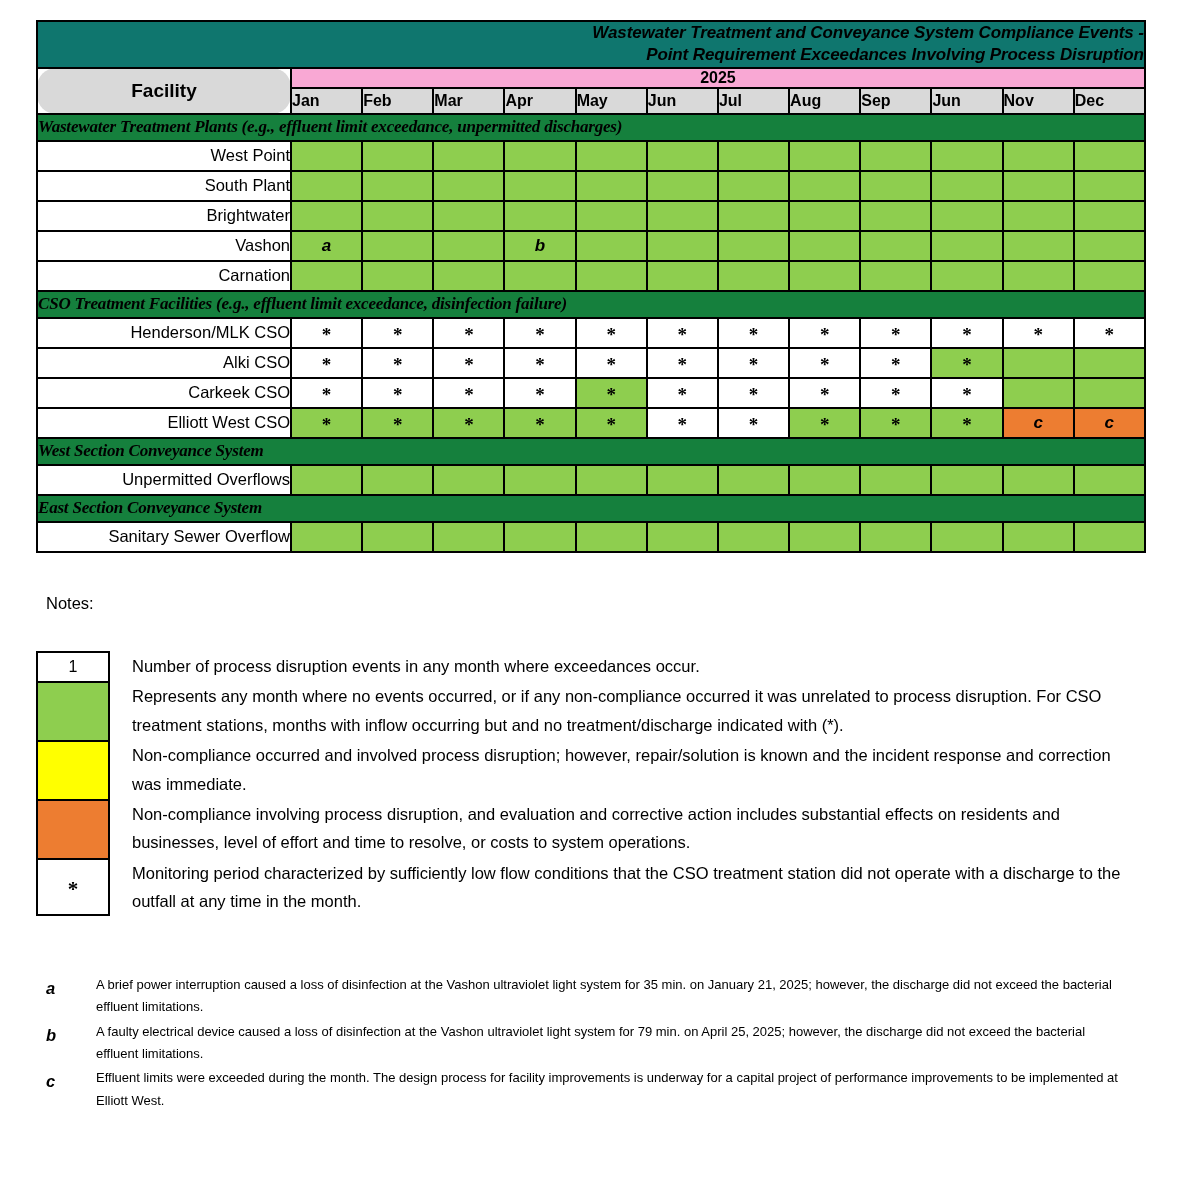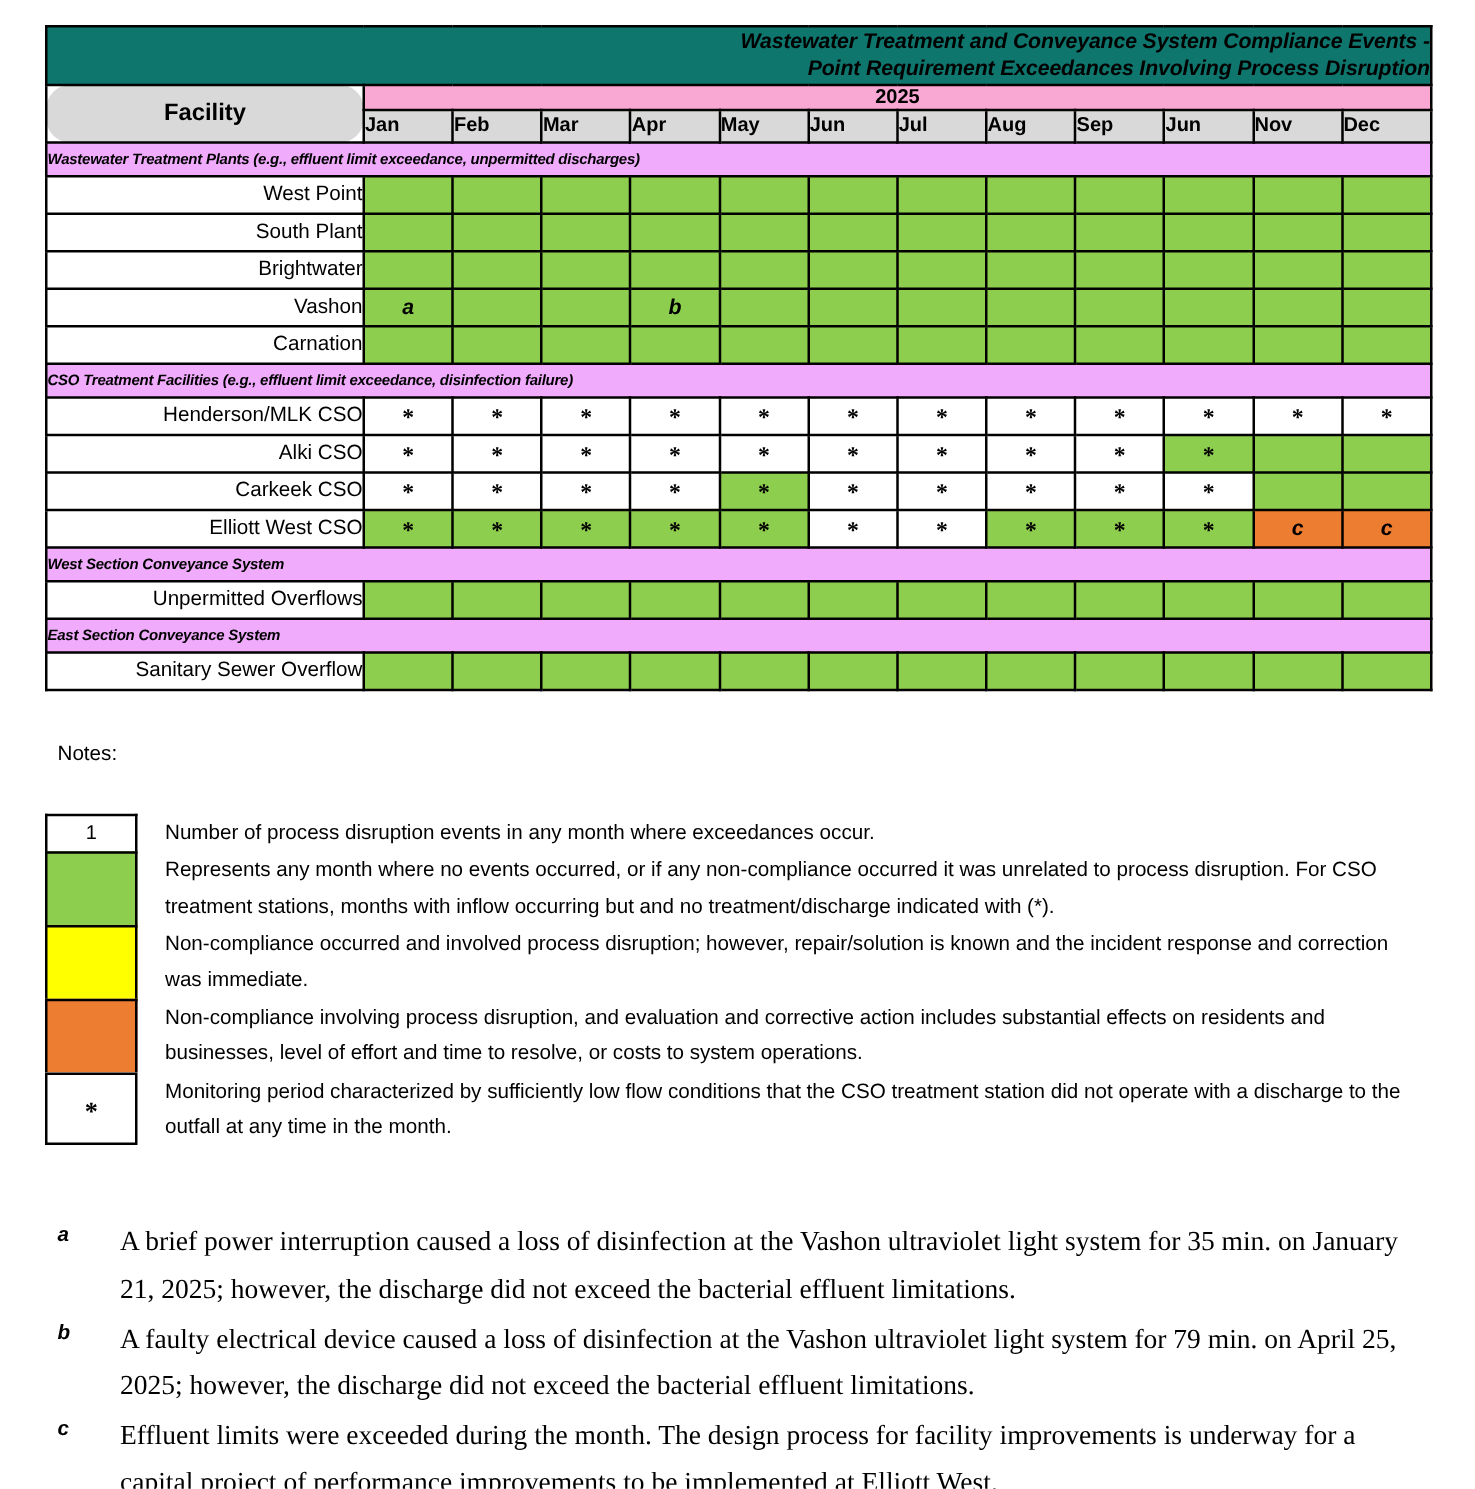--- a/index.html
+++ b/index.html
@@ -68,26 +68,27 @@
   .t-month {
     background: #d9d9d9;
     font-weight: bold;
     font-size: 16px;
     text-align: left;
     height: 26px;
   }
   .section-row td {
     font-style: italic;
     font-weight: bold;
-    font-size: 12px;
+    font-size: 17px;
     text-align: left;
     padding: 3px 0 4px 6px;
-    background: #f0abfc;
+    background: #15803d;
     height: 27px;
     letter-spacing: -0.2px;
+    font-family: Liberation Serif, serif;
   }
   .fac-name {
     text-align: right;
     padding: 2px 0 3px 8px;
     font-size: 16.5px;
     height: 30px;
     background: #ffffff;
     vertical-align: middle;
   }
   .cell {
@@ -182,25 +183,24 @@
     width: 56px;
     min-width: 56px;
     font-style: italic;
     font-weight: bold;
     font-size: 16.5px;
     padding-left: 6px;
     box-sizing: border-box;
     line-height: 1.72;
   }
   .fn-text {
-    font-size: 22px;
+    font-size: 13px;
     line-height: 1.72;
     flex: 1;
     padding-right: 22px;
-    font-family: Liberation Serif, serif;
   }
 </style>
 </head>
 <body>
 
 <div class="page">
 
   <div class="matrix-wrap">
     <table class="matrix">
       <colgroup>

